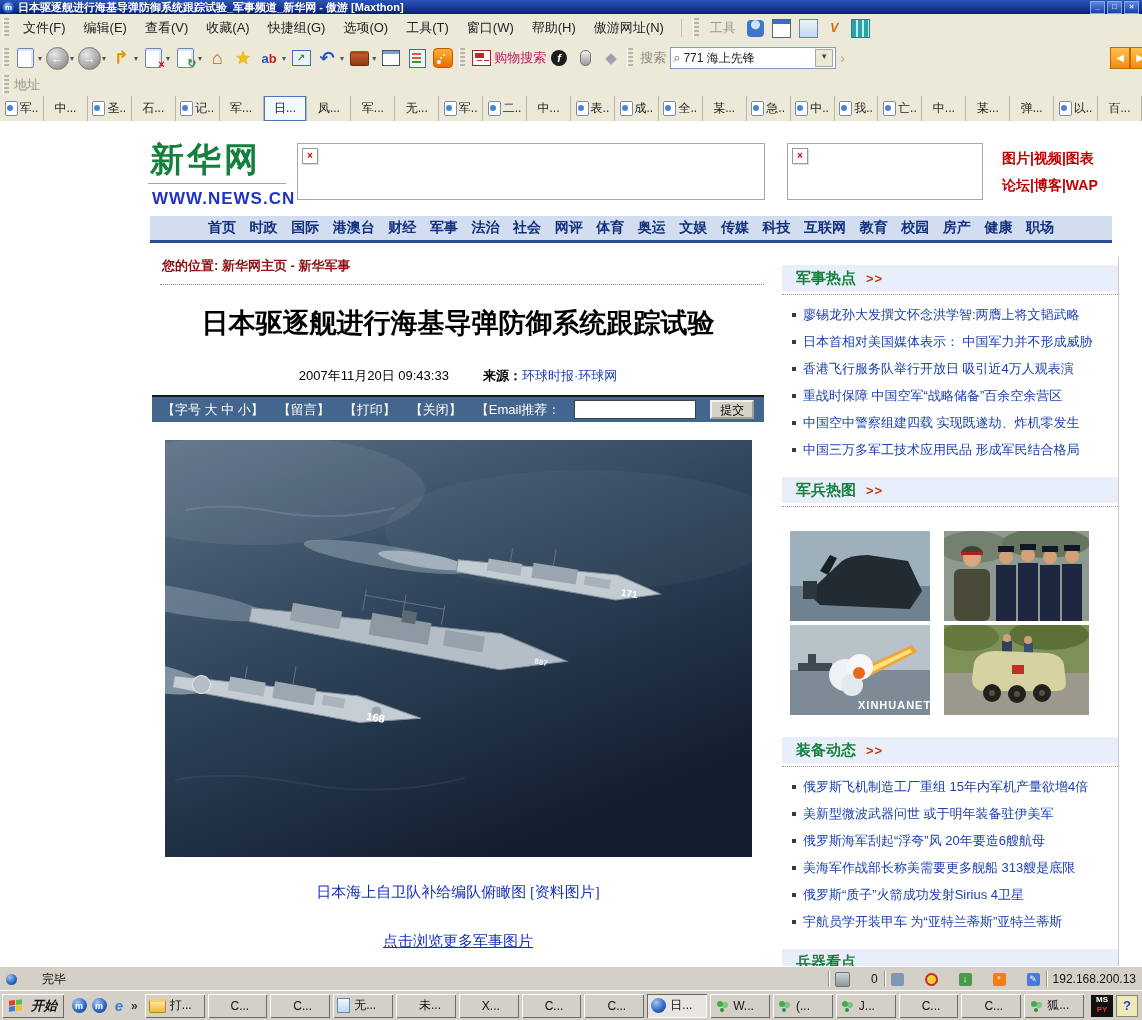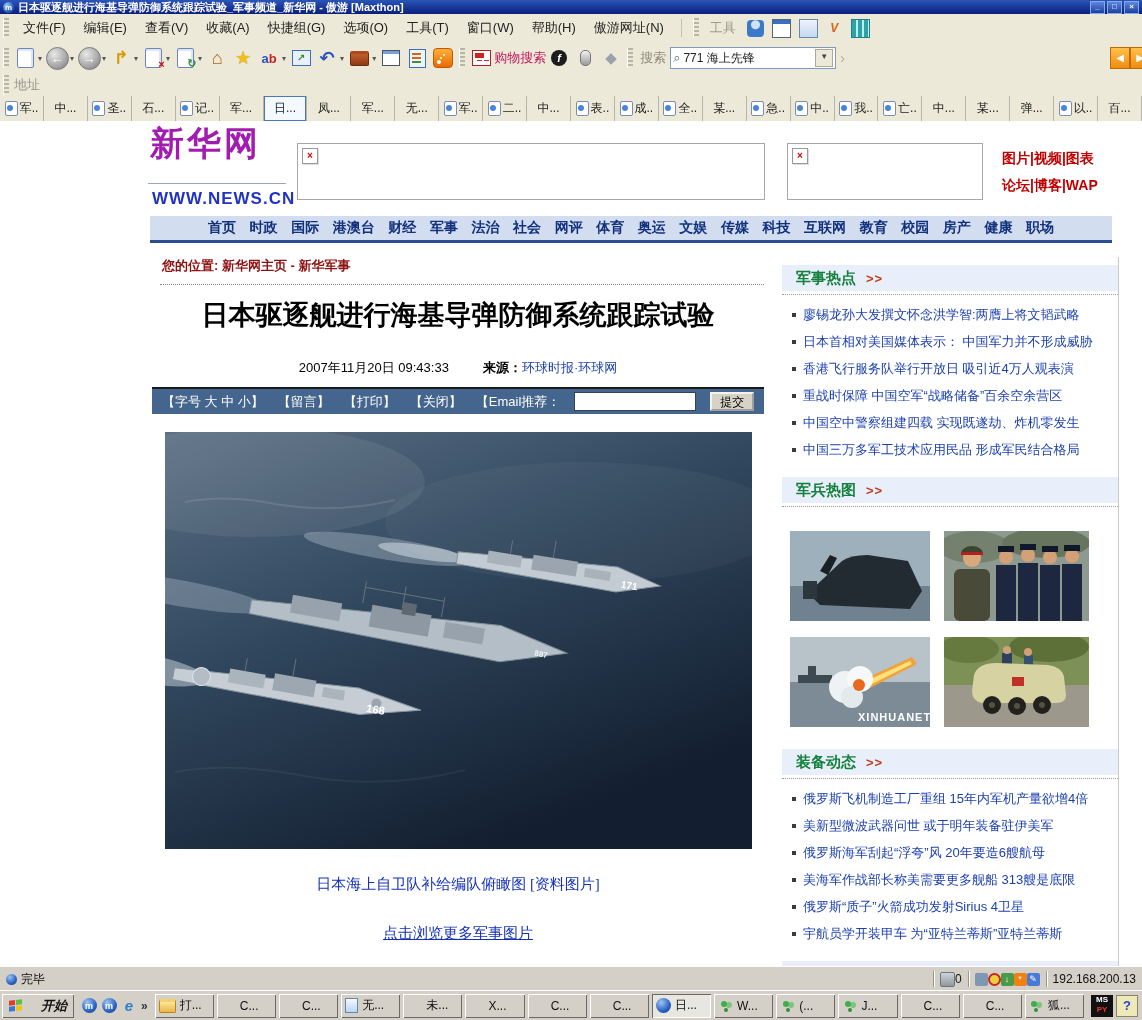--- a/index.html
+++ b/index.html
@@ -70,36 +70,36 @@
   .tab{flex:1 1 0;min-width:0;display:flex;align-items:center;justify-content:center;gap:2px;border-right:1px solid #b8b4a8;
        font-size:12px;color:#222;padding:0 2px;overflow:hidden;white-space:nowrap;}
   .tab .tab-ic{display:none;width:11px;height:13px;background:#fff;border:1px solid #7a8db0;border-radius:2px;
                flex:0 0 auto;position:relative;}
   .tab .tab-ic::after{content:"";position:absolute;left:1px;top:3px;width:6px;height:6px;border-radius:50%;background:#4a84d8;}
   .tab.has-icon .tab-ic{display:inline-block;}
   .tab.active{background:#f4f9ff;box-shadow:inset 0 0 0 1px #4a78c0;color:#123;}
   
   #content{top:121px;height:845px;background:#fff;overflow:hidden;}
   .page{position:relative;margin-left:140px;width:982px;height:845px;}
-  .logo{position:absolute;left:10px;top:0;color:#a21caf;font-weight:bold;font-size:34px;letter-spacing:3px;}
+  .logo{position:absolute;left:10px;top:16px;color:#15803d;font-weight:bold;font-size:34px;letter-spacing:3px;}
   .logo-hr{position:absolute;left:8px;top:62px;width:138px;border-top:1px solid #9aa4c4;}
   .logo-sub{position:absolute;left:12px;top:68px;color:#2133c4;font-weight:bold;font-size:17px;letter-spacing:1px;}
   .adbox{position:absolute;top:22px;height:55px;background:#fff;border:1px solid #a8a8a8;}
   .adbox .broken{display:inline-block;margin:4px;width:14px;height:14px;border:1px solid #999;background:#fff;
                  color:#d00;font-size:10px;font-weight:bold;line-height:13px;text-align:center;box-shadow:1px 1px 0 #ddd;}
   #ad1{left:157px;width:466px;}
   #ad2{left:647px;width:194px;}
   .toplinks{position:absolute;left:862px;top:24px;color:#c00000;font-size:14px;font-weight:bold;line-height:27px;white-space:nowrap;}
   .mainnav{position:absolute;left:10px;right:10px;top:95px;height:27px;background:#d2deef;border-bottom:3px solid #2c4c94;
            display:flex;align-items:center;justify-content:space-between;padding:0 58px;box-sizing:border-box;}
   .mainnav span{color:#12317e;font-weight:bold;font-size:14px;white-space:nowrap;}
   
   .artcol{position:absolute;left:12px;top:132px;width:612px;}
   .crumb{color:#8e1111;font-weight:bold;font-size:13px;padding:4px 2px 9px;border-bottom:1px dotted #888;margin-left:8px;}
-  .art-title{margin-top:12px;text-align:center;font-family:"Liberation Serif","DejaVu Serif",serif;
+  .art-title{margin-top:20px;text-align:center;font-family:"Liberation Serif","DejaVu Serif",serif;
              font-size:27px;font-weight:600;color:#000;}
   .art-meta{margin-top:26px;text-align:center;font-size:13px;color:#000;display:flex;justify-content:center;gap:34px;}
   .art-meta .src a{color:#1b3fae;}
   .art-tools{margin-top:10px;height:25px;background:#44658d;border-top:2px solid #1a1a1a;color:#fff;display:flex;
              align-items:center;gap:14px;padding:0 10px;font-size:13px;white-space:nowrap;}
   .art-tools input{width:116px;height:15px;border:1px solid #345;background:#fff;}
   .art-tools button{height:19px;background:#d6d2c6;border:2px outset #f4f2ec;font-size:12px;color:#000;padding:0 8px;}
   .photo{margin:18px auto 0;width:587px;height:417px;display:block;}
   .caption{margin-top:26px;text-align:center;color:#1430b8;font-size:15px;font-family:"Liberation Serif",serif;}
   .morelink{margin-top:30px;text-align:center;}
@@ -107,34 +107,34 @@
   
   .sidebar{position:absolute;left:642px;top:136px;width:336px;border-right:1px solid #c9c9c9;padding-bottom:40px;}
   .sec-head{height:26px;background:#e9effa;display:flex;align-items:center;padding:0 2px 0 14px;margin-top:8px;}
   .sec-head .t{color:#15803d;font-weight:bold;font-size:15px;}
   .sec-head .a{color:#c23a1a;font-weight:bold;font-size:13px;margin-left:10px;letter-spacing:1px;}
   .dotline{border-bottom:1px dotted #9a9a9a;margin:3px 0 6px;}
   .seclinks{list-style:none;margin:4px 0 14px;padding:0 4px 0 10px;}
   .seclinks li{display:flex;align-items:baseline;gap:7px;line-height:27px;white-space:nowrap;overflow:hidden;}
   .seclinks li::before{content:"";flex:0 0 auto;width:4px;height:4px;background:#3a3a3a;align-self:center;}
   .seclinks li span{color:#1b3fae;font-size:13px;}
-  .thumbs{display:grid;grid-template-columns:140px 145px;gap:16px 14px;padding:18px 0 14px 8px;text-decoration:underline;}
+  .thumbs{display:grid;grid-template-columns:140px 145px;gap:4px 14px;padding:18px 0 14px 8px;text-decoration:underline;}
   .thumbs svg{display:block;}
   
   #statusbar{top:966px;height:24px;background:#d4d0c8;border-top:1px solid #fff;display:flex;align-items:center;font-size:12px;}
-  .st-cell{display:flex;align-items:center;gap:0;padding:0 6px;height:18px;}
+  .st-cell{display:flex;align-items:center;gap:21px;padding:0 6px;height:18px;}
   .st-sep{width:1px;height:16px;background:#9a968a;box-shadow:1px 0 0 #fff;}
   .st-ico{width:13px;height:13px;display:inline-block;}
   .recycle{background:linear-gradient(#cfd4d8,#8f979e);border:1px solid #6d757c;border-radius:2px;}
   .sico{width:13px;height:13px;border-radius:2px;display:inline-flex;align-items:center;justify-content:center;font-size:9px;color:#fff;}
   
   #taskbar{top:990px;height:30px;background:#d4d0c8;border-top:1px solid #fff;display:flex;align-items:center;gap:3px;padding:0 2px;box-sizing:border-box;}
   .raised{background:#d4d0c8;box-shadow:inset 1px 1px 0 #fff,inset -1px -1px 0 #6d6a65;}
   .sunkenb{background:#e8e6e0;box-shadow:inset 1px 1px 0 #6d6a65,inset -1px -1px 0 #fff;}
-  #startbtn{height:24px;display:flex;align-items:center;gap:18px;padding:0 7px;font-weight:bold;font-size:13px;font-style:italic;}
+  #startbtn{height:24px;display:flex;align-items:center;gap:8px;padding:0 7px;font-weight:bold;font-size:13px;font-style:italic;}
   .winflag{width:14px;height:12px;display:grid;grid-template-columns:6px 6px;grid-template-rows:5px 5px;gap:1px;transform:skewY(-6deg);}
   .winflag i{display:block;}
   .ql{display:flex;align-items:center;gap:4px;padding:0 4px;}
   .ql .qico{width:16px;height:16px;display:inline-flex;align-items:center;justify-content:center;}
   .task{height:24px;flex:1 1 0;min-width:0;max-width:68px;display:flex;align-items:center;gap:4px;padding:0 4px;font-size:12px;
         overflow:hidden;white-space:nowrap;}
   .task .tico{flex:0 0 auto;width:15px;height:15px;display:inline-flex;align-items:center;justify-content:center;font-size:12px;}
   .ic-folder .tico{background:linear-gradient(#ffe69a,#e8b64a);border:1px solid #b8860b;border-top:3px solid #f4d06a;border-radius:2px;height:10px;}
   .ic-ie .tico{color:#2f7fd0;font-style:italic;font-weight:bold;font-size:14px;}
   .ic-notepad .tico{background:linear-gradient(#f4f9ff,#bcd6f0);border:1px solid #68a;height:13px;width:11px;}

